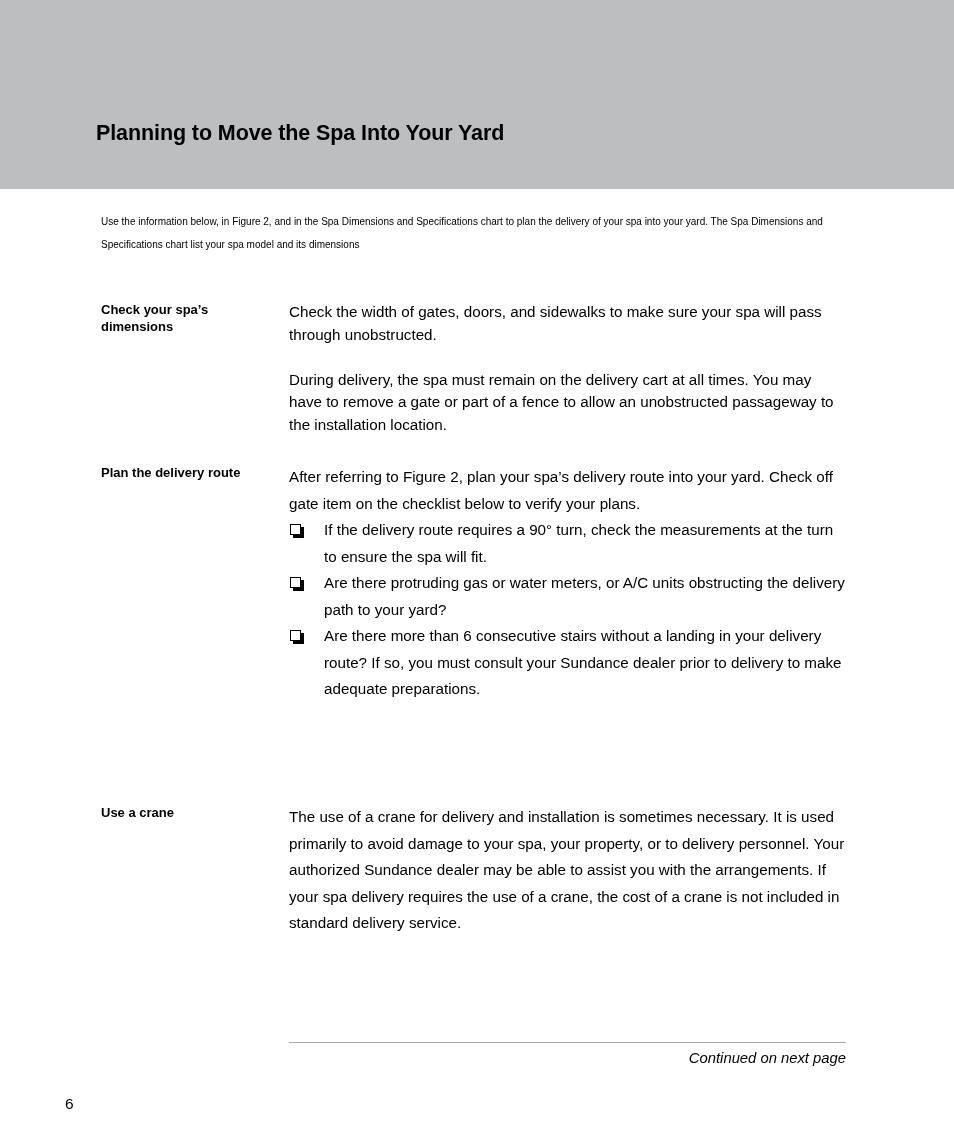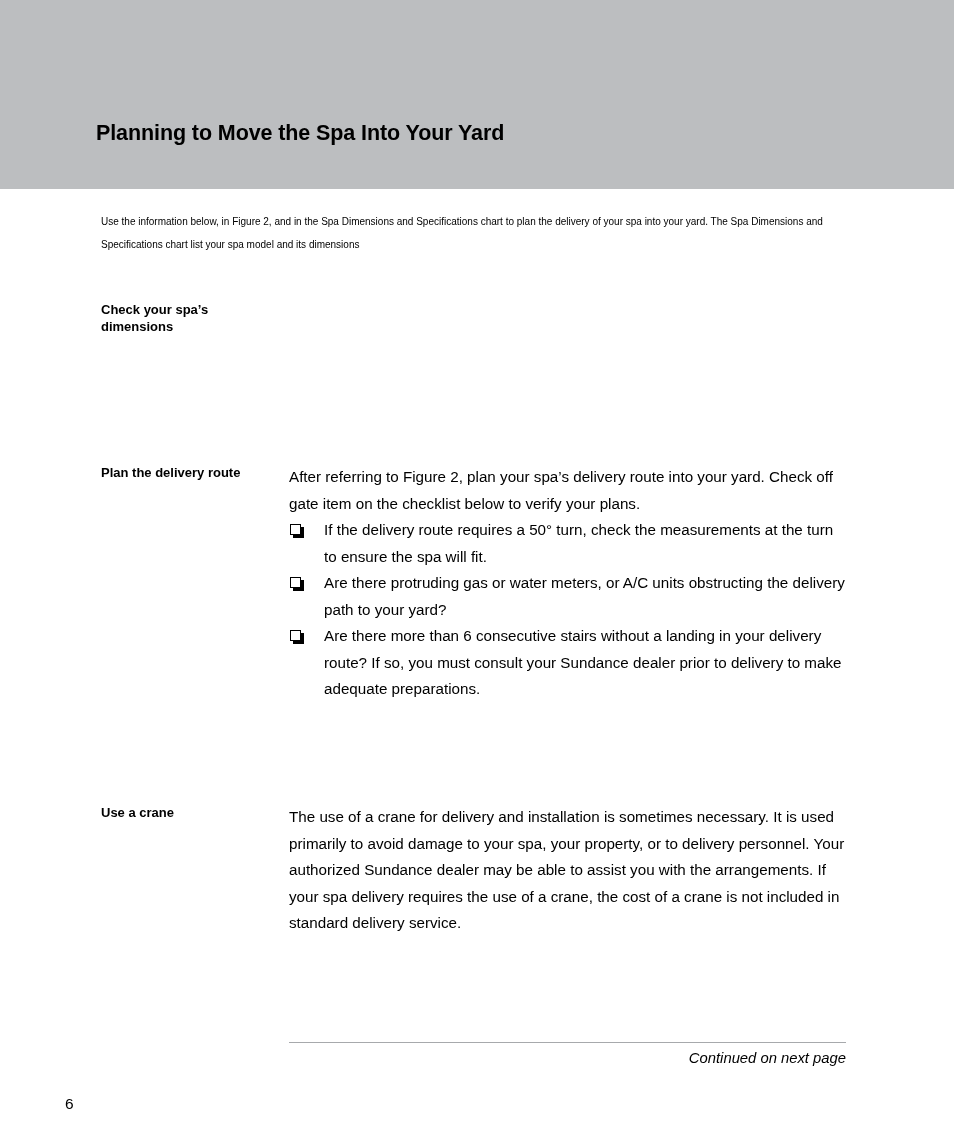--- a/index.html
+++ b/index.html
@@ -161,34 +161,36 @@
 <div class="header-band"></div>
 <div class="page-title">Planning to Move the Spa Into Your Yard</div>
 
 <div class="content">
 
   <div class="intro">Use the information below, in Figure 2, and in the Spa Dimensions and Specifications chart to plan the delivery of your spa into your yard. The Spa Dimensions and Specifications chart list your spa model and its dimensions</div>
 
   <div class="row" style="top:112px;">
     <div class="row-label">Check your spa’s dimensions</div>
     <div class="row-body">
+      <p class="para">Check the width of gates, doors, and sidewalks to make sure your spa will pass through unobstructed.</p>
+      <p class="para">During delivery, the spa must remain on the delivery cart at all times. You may have to remove a gate or part of a fence to allow an unobstructed passageway to the installation location.</p>
     </div>
   </div>
 
   <div class="row" style="top:275px;">
     <div class="row-label">Plan the delivery route</div>
     <div class="row-body">
       <p class="para para-loose">After referring to Figure 2, plan your spa’s delivery route into your yard. Check off gate item on the checklist below to verify your plans.</p>
       <ul class="checklist">
         <li class="check-item">
           <span class="check-box">
               <span class="shadow"></span>
               <span class="face"></span>
             </span>
-          <span>If the delivery route requires a 50° turn, check the measurements at the turn to ensure the spa will fit.</span>
+          <span>If the delivery route requires a 90° turn, check the measurements at the turn to ensure the spa will fit.</span>
         </li>
         <li class="check-item">
           <span class="check-box">
               <span class="shadow"></span>
               <span class="face"></span>
             </span>
           <span>Are there protruding gas or water meters, or A/C units obstructing the delivery path to your yard?</span>
         </li>
         <li class="check-item">
           <span class="check-box">

